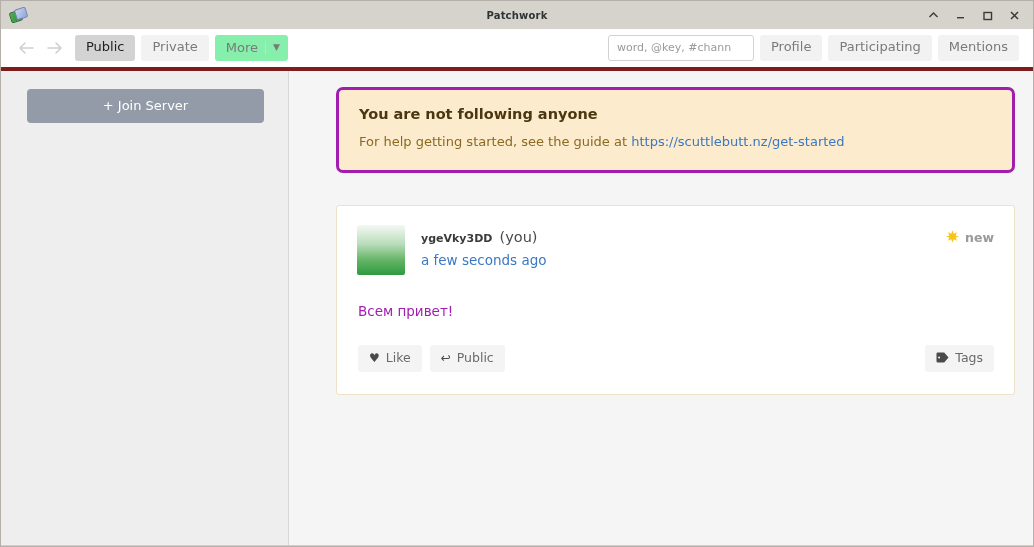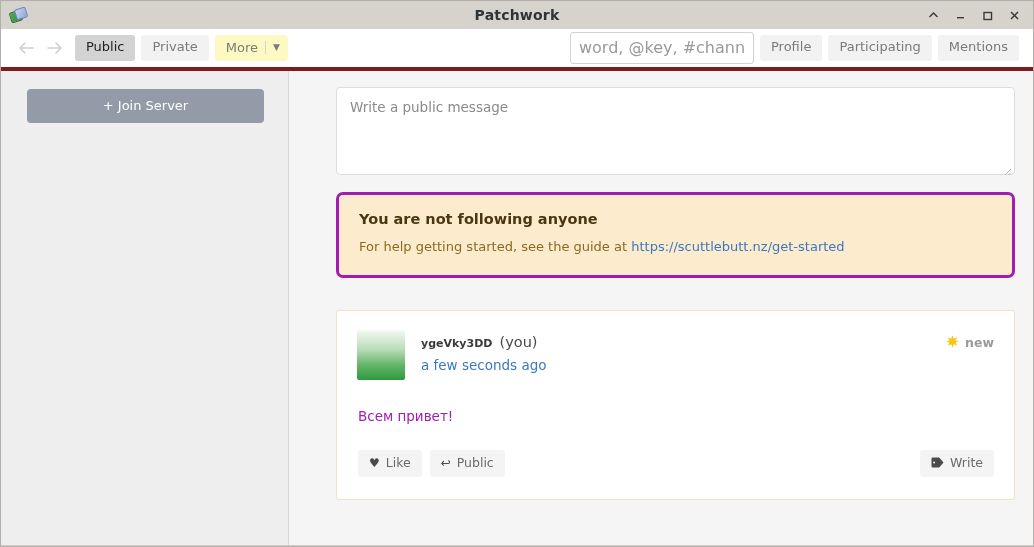--- a/index.html
+++ b/index.html
@@ -57,21 +57,21 @@
     width: 10px; height: 9px;
     background: linear-gradient(135deg, #cdd8f2 0%, #8fa3d8 100%);
     border: 1px solid #7184bb;
     border-radius: 2px;
     transform: rotate(-18deg);
   }
   .title-text {
     position: absolute;
     left: 0; right: 0;
     text-align: center;
-    font-size: 14px;
+    font-size: 10px;
     font-weight: bold;
     color: #2e3436;
     letter-spacing: 0.2px;
     pointer-events: none;
   }
   .win-controls {
     margin-left: auto;
     display: flex;
     align-items: center;
     gap: 13px;
@@ -123,21 +123,21 @@
     line-height: 1.1;
     cursor: pointer;
   }
   .tabbtn.active {
     background: #d3d3d3;
     color: #222222;
   }
   .splitbtn {
     display: inline-flex;
     align-items: center;
-    background: #fef9c3;
+    background: #86efac;
     border-radius: 3px;
     padding: 5px 8px 6px 11px;
     cursor: pointer;
   }
   .splitbtn .lbl { font-size: 13px; color: #7a7a7a; }
   .splitbtn .sep {
     width: 1px;
     height: 13px;
     background: #d4d4d4;
     margin: 0 7px;
@@ -147,23 +147,23 @@
     color: #7a7a7a;
     line-height: 1;
   }
   .toolbar-right {
     margin-left: auto;
     display: flex;
     align-items: center;
     gap: 6px;
   }
   .search-input {
-    width: 184px;
-    font-family: "DejaVu Sans", "Liberation Sans", sans-serif;
-    font-size: 16px;
+    width: 146px;
+    font-family: "DejaVu Sans", "Liberation Sans", sans-serif;
+    font-size: 11px;
     color: #555;
     background: #ffffff;
     border: 1px solid #d2d2d2;
     border-radius: 3px;
     padding: 5px 8px 6px 8px;
     box-sizing: border-box;
     outline: none;
   }
   .search-input::placeholder { color: #9a9a9a; opacity: 1; }
 
@@ -411,28 +411,20 @@
   </div>
 
   <div class="body-split">
 
     <div class="sidebar">
       <button class="join-btn">+ Join Server</button>
     </div>
 
     <div class="content">
 
-      <div class="composer">
-        <div class="composer-text">Write a public message</div>
-        <div class="resize-grip">
-          <svg width="11" height="11" viewBox="0 0 11 11">
-            <path d="M10 4 L4 10 M10 7.5 L7.5 10" stroke="#b8b8b8" stroke-width="1" fill="none"></path>
-          </svg>
-        </div>
-      </div>
 
       <div class="banner">
         <div class="banner-title">You are not following anyone</div>
         <div class="banner-line"><span>For help getting started, see the guide at </span><a class="banner-link">https://scuttlebutt.nz/get-started</a></div>
       </div>
 
       <div class="msg-card">
         <div class="msg-head">
           <div class="avatar"></div>
           <div class="msg-head-text">
@@ -460,20 +452,20 @@
             <span class="act-ico">↩</span>
             <span>Public</span>
           </button>
           <button class="act-btn right">
             <span class="act-ico">
               <svg width="13" height="11" viewBox="0 0 13 11">
                 <path d="M0.5 1.8 A1.3 1.3 0 0 1 1.8 0.5 H8.2 L12.5 5.5 L8.2 10.5 H1.8 A1.3 1.3 0 0 1 0.5 9.2 Z" fill="#4a4a4a"></path>
                 <circle cx="3.1" cy="5.5" r="0.95" fill="#ffffff"></circle>
               </svg>
             </span>
-            <span>Write</span>
+            <span>Tags</span>
           </button>
         </div>
       </div>
 
     </div>
   </div>
 </div>
 
 </body></html>

